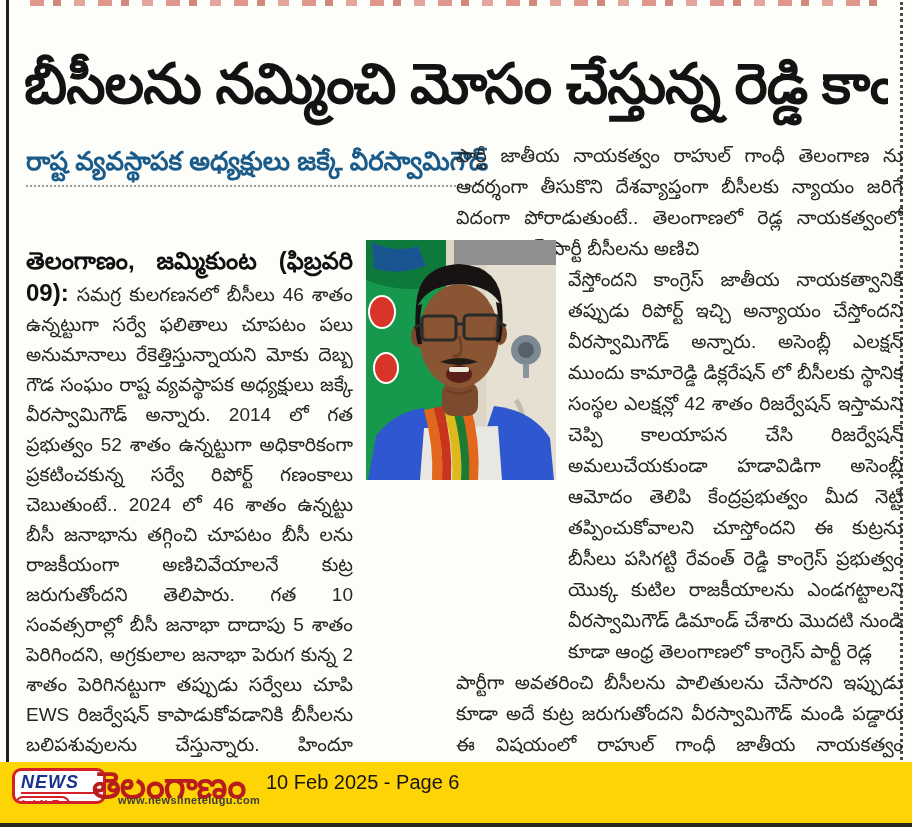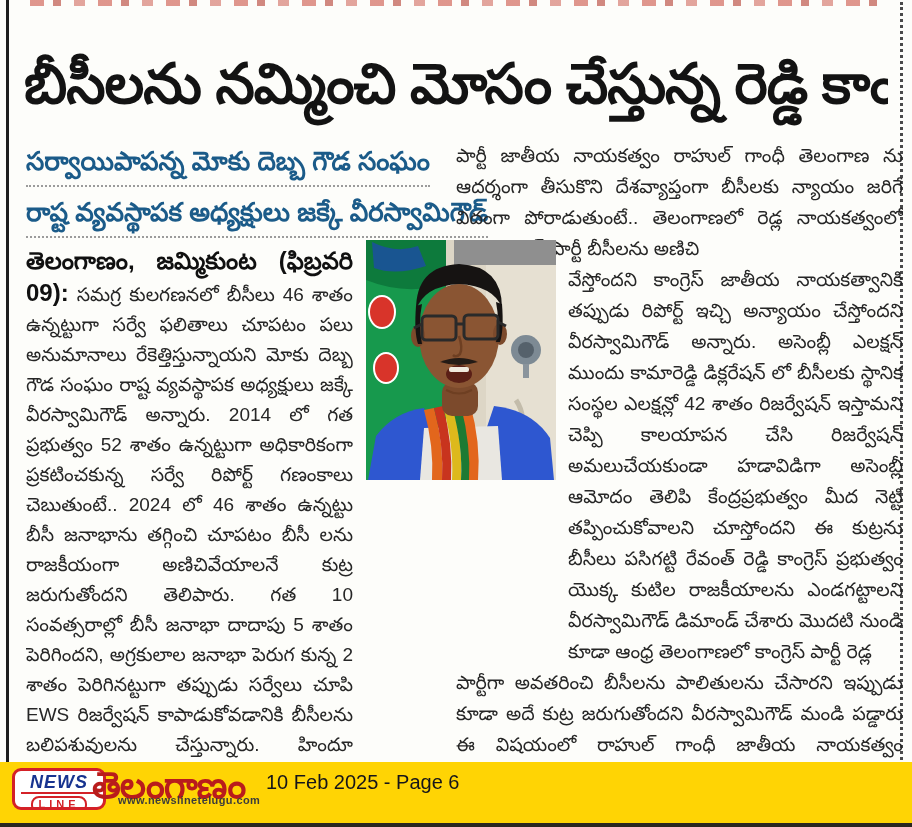--- a/index.html
+++ b/index.html
@@ -32,22 +32,22 @@
   .rc-p2{margin-left:112px !important;min-height:240px;}
 
   
   .photo{position:absolute;left:366px;top:240px;width:190px;height:240px;overflow:hidden;background:#ddd8cb;}
   .photo svg{display:block;}
 
   
   .footer{position:absolute;left:0;top:762px;width:912px;height:61px;background:#ffd404;}
   .bottom-line{position:absolute;left:0;top:823px;width:912px;height:4px;background:#2a2620;}
 
-  .nl-logo{position:absolute;left:12px;top:6px;width:94px;height:42px;background:#ffffff;
-    border:3px solid #d42127;border-radius:9px;box-sizing:border-box;text-align:center;overflow:hidden;}
+  .nl-logo{position:absolute;left:12px;top:6px;width:94px;height:36px;background:#ffffff;
+    border:3px solid #d42127;border-radius:9px;box-sizing:border-box;text-align:left;overflow:hidden;}
   .nl-news{display:block;font-size:18px;line-height:20px;font-weight:800;font-style:italic;color:#17338f;
     letter-spacing:1px;border-bottom:2px solid #d42127;margin:1px 6px 0 6px;}
   .nl-line{display:inline-block;font-size:11px;line-height:13px;font-weight:800;color:#d42127;
     letter-spacing:4px;border:2px solid #d42127;border-radius:8px;padding:0 5px;margin-top:1px;text-decoration:underline;}
   .nl-telugu{position:absolute;left:34px;top:48px;font-size:10px;color:#c0392b;font-weight:700;margin-top:32px;}
 
   .paper-name{position:absolute;left:92px;top:2px;font-size:37px;line-height:44px;font-weight:800;
     color:#b91c1c;letter-spacing:-1px;white-space:nowrap;}
   .paper-site{position:absolute;left:118px;top:32px;font-size:11px;color:#3c3c3c;font-weight:700;letter-spacing:.4px;}
 
@@ -60,21 +60,20 @@
 
 <div class="page">
 
   <div class="top-strip"></div>
   <div class="border-left"></div>
   <div class="border-right"></div>
 
   <h1 class="headline">బీసీలను నమ్మించి మోసం చేస్తున్న రెడ్డి కాంగ్రెస్</h1>
 
   <div class="subheads">
-    <div class="subhead">సర్వాయిపాపన్న మోకు దెబ్బ గౌడ సంఘం</div>
     <div class="subhead">రాష్ట వ్యవస్థాపక అధ్యక్షులు జక్కే వీరస్వామిగౌడ్</div>
   </div>
 
   <div class="left-col"><span class="dateline">తెలంగాణం, జమ్మికుంట (ఫిబ్రవరి 09):</span><span> సమగ్ర కులగణనలో బీసీలు 46 శాతం ఉన్నట్టుగా సర్వే ఫలితాలు చూపటం పలు అనుమానాలు రేకెత్తిస్తున్నాయని మోకు దెబ్బ గౌడ సంఘం రాష్ట వ్యవస్థాపక అధ్యక్షులు జక్కే వీరస్వామిగౌడ్ అన్నారు. 2014 లో గత ప్రభుత్వం 52 శాతం ఉన్నట్టుగా అధికారికంగా ప్రకటించకున్న సర్వే రిపోర్ట్ గణంకాలు చెబుతుంటే.. 2024 లో 46 శాతం ఉన్నట్టు బీసీ జనాభాను తగ్గించి చూపటం బీసీ లను రాజకీయంగా అణిచివేయాలనే కుట్ర జరుగుతోందని తెలిపారు. గత 10 సంవత్సరాల్లో బీసీ జనాభా దాదాపు 5 శాతం పెరిగిందని, అగ్రకులాల జనాభా పెరుగ కున్న 2 శాతం పెరిగినట్టుగా తప్పుడు సర్వేలు చూపి EWS రిజర్వేషన్ కాపాడుకోవడానికి బీసీలను బలిపశువులను చేస్తున్నారు. హిందూ బీసీలుగా.. ముస్లిం బీసీలుగా బీసీల మధ్య చిచ్చు పెట్టే ప్రయత్నం మానుకోవాలని.. ఏ మతంలో ఉన్న ఏ కులంలో ఉన్న బీసీలను బీసీలుగానే సర్వే రిపోర్ట్ ఉండాలని అన్నారు. అలాగే బీసీల్లో గౌడ, ఈడిగ, శ్రీశయన, శెట్టిబలిజ ఉపకులలైన గౌడశెట్టి ఏనుగుటి పటం కులాల్లోని మొత్తం జనాభా దాదాపు 26 లక్షలు ఉంటే 16 లక్షలు ఉన్నట్టు సర్వే రిపోర్ట్ ప్రకటించటం విడ్డూరంగా ఉందని వీరస్వామిగౌడ్ మండి పడ్డారు. ఒక్క గ్రేటర్ హైదరాబాద్ లోనే గౌడ జనాభా దాదాపు 5 లక్షల జనాభా ఉండన్నారు. కాంగ్రెస్</span></div>
 
   <div class="right-col">
     <p>పార్టీ జాతీయ నాయకత్వం రాహుల్ గాంధీ తెలంగాణ ను ఆదర్శంగా తీసుకొని దేశవ్యాప్తంగా బీసీలకు న్యాయం జరిగే విదంగా పోరాడుతుంటే.. తెలంగాణలో రెడ్ల నాయకత్వంలో ఉన్న కాంగ్రెస్ పార్టీ బీసీలను అణిచి</p>
     <p class="rc-p2">వేస్తోందని కాంగ్రెస్ జాతీయ నాయకత్వానికి తప్పుడు రిపోర్ట్ ఇచ్చి అన్యాయం చేస్తోందని వీరస్వామిగౌడ్ అన్నారు. అసెంబ్లీ ఎలక్షన్ ముందు కామారెడ్డి డిక్లరేషన్ లో బీసీలకు స్థానిక సంస్థల ఎలక్షన్లో 42 శాతం రిజర్వేషన్ ఇస్తామని చెప్పి కాలయాపన చేసి రిజర్వేషన్ అమలుచేయకుండా హడావిడిగా అసెంబ్లీ ఆమోదం తెలిపి కేంద్రప్రభుత్వం మీద నెట్టి తప్పించుకోవాలని చూస్తోందని ఈ కుట్రను బీసీలు పసిగట్టి రేవంత్ రెడ్డి కాంగ్రెస్ ప్రభుత్వం యొక్క కుటిల రాజకీయాలను ఎండగట్టాలని వీరస్వామిగౌడ్ డిమాండ్ చేశారు మొదటి నుండి కూడా ఆంధ్ర తెలంగాణలో కాంగ్రెస్ పార్టీ రెడ్ల</p>
     <p>పార్టీగా అవతరించి బీసీలను పాలితులను చేసారని ఇప్పుడు కూడా అదే కుట్ర జరుగుతోందని వీరస్వామిగౌడ్ మండి పడ్డారు ఈ విషయంలో రాహుల్ గాంధీ జాతీయ నాయకత్వం ఆలోచించాలన్నారు లేకుంటే తెలంగాణ రాష్ట్రంలో కాంగ్రెస్ పార్టీ నామరూపాలు లేకుండా చేయటానికి బీసీలు సిద్ధంగా ఉన్నారని ఇప్పటికైనా బీసీ కుల గణన చేపట్టి రిజర్వేషన్ ఆధారంగా స్థానిక సంస్థల ఎన్నికలకు వెళ్లాలని లేకుంటే తెలంగాణలో కాంగ్రెస్ పార్టీ కి బంగ పాటు తప్పదని వీరాస్వామి గౌడ్ హెచ్చరించారు. ఈ పరిణామాలు చూస్తుంటే అగ్రవర్ణ పార్టీల చేతుల్లో అణిచి వేతకు గురవుతున్న బీసీలు రాజకీయంగా బీసీల నాయకత్వంలో కొత్త రాజకీయ పార్టీ రావాల్సిన అవసరం ఉందని వీరస్వామిగౌడ్ సూచించారు.</p>
   </div>

